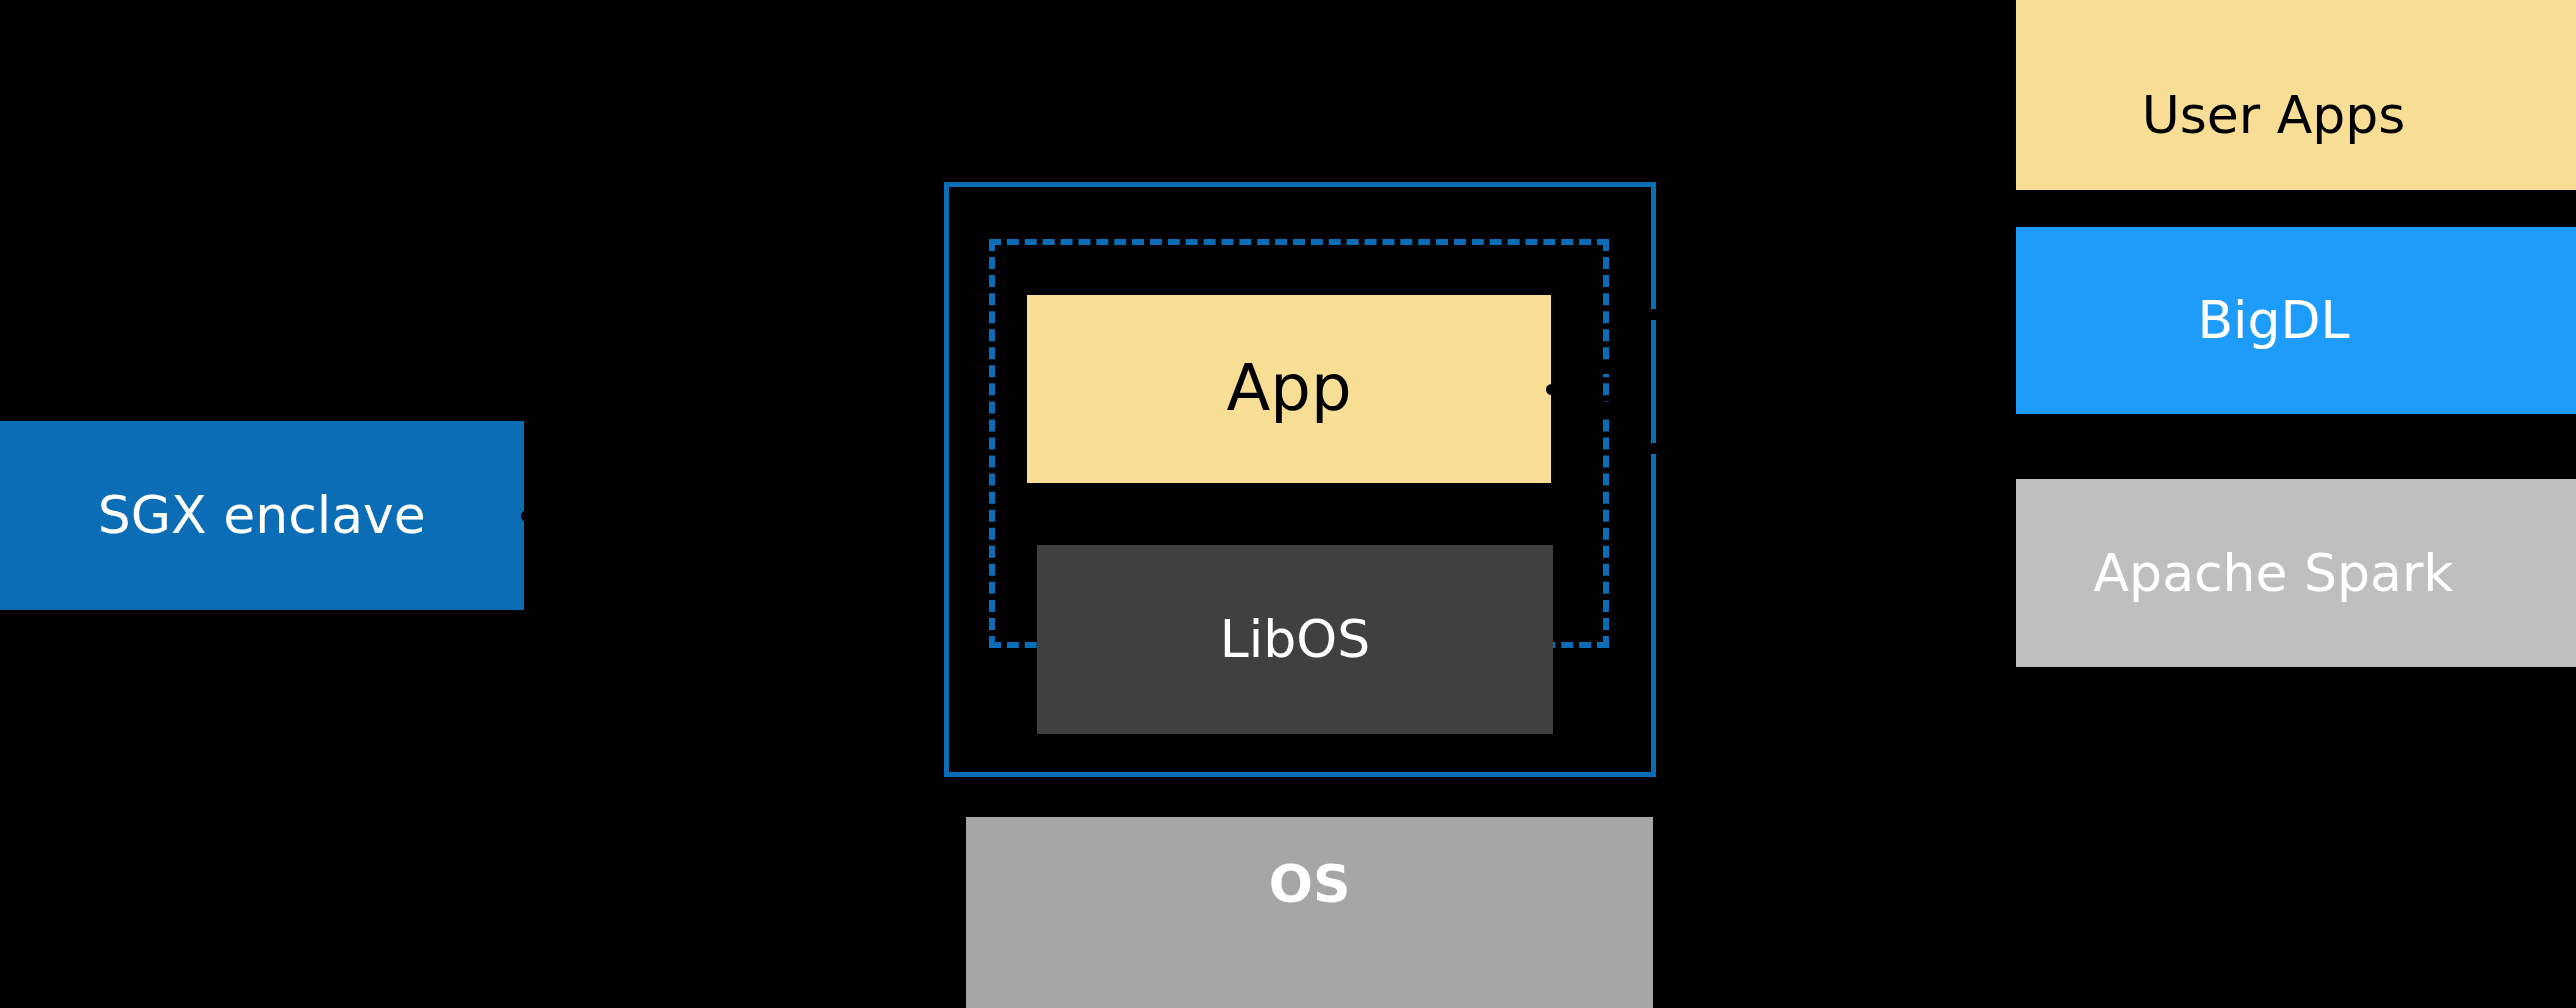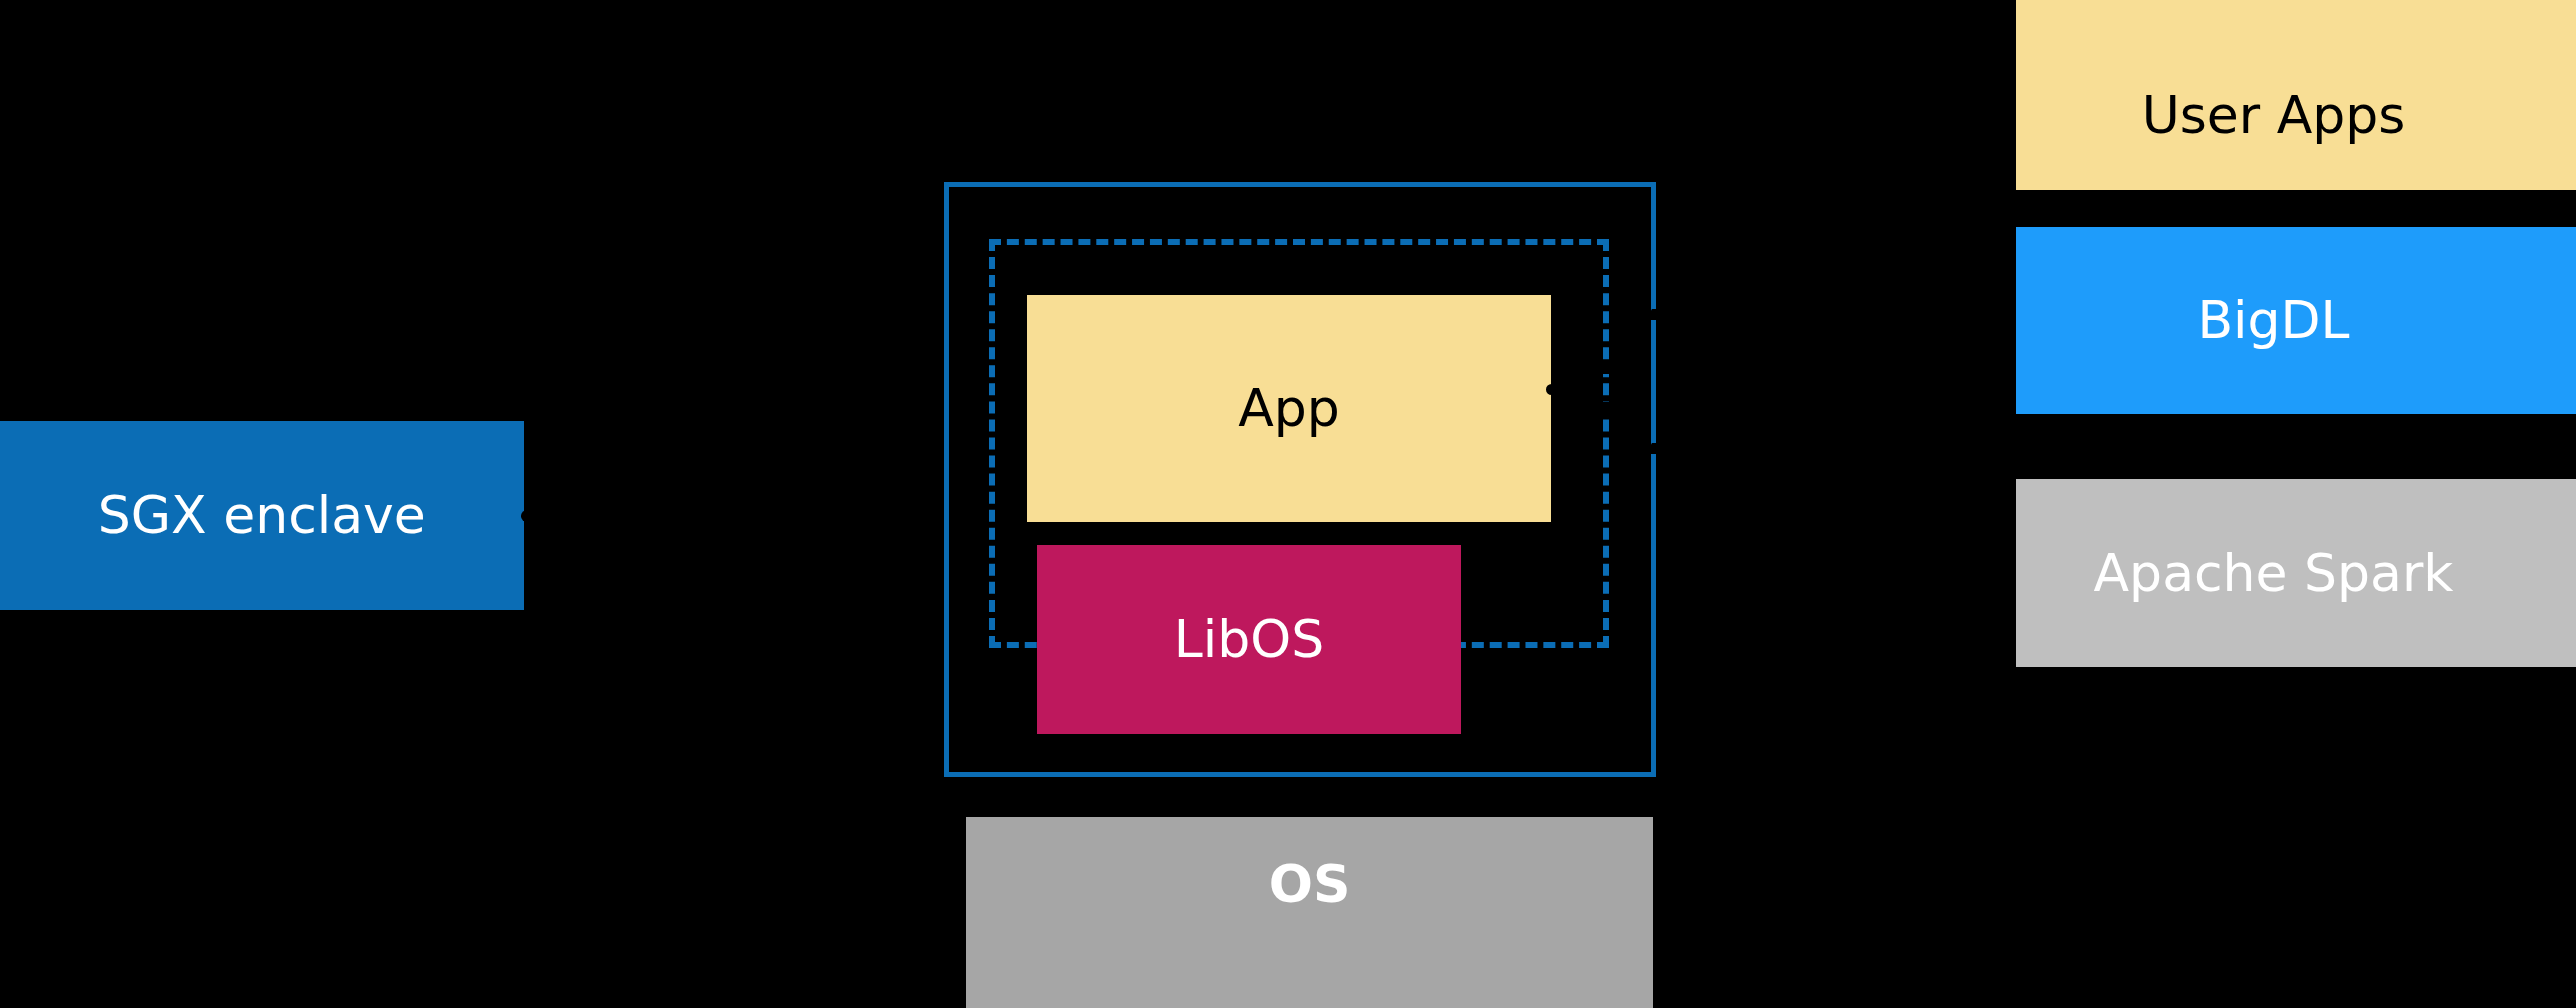--- a/index.html
+++ b/index.html
@@ -78,44 +78,44 @@
     box-sizing: border-box;
     border: 6.7px dashed #0b6db5;
     background: transparent;
   }
 
   
   #app-box {
     left: 1027px;
     top: 295px;
     width: 524px;
-    height: 227px;
+    height: 188px;
     background: #f8de95;
     color: #000000;
-    font-size: 52px;
+    font-size: 64px;
   }
 
   
   #app-arrow-head {
     position: absolute;
     left: 1546px;
     top: 384px;
     width: 11px;
     height: 11px;
     background: #000000;
     border-radius: 50%;
   }
 
   
   #libos-box {
     left: 1037px;
     top: 545px;
-    width: 424px;
+    width: 516px;
     height: 189px;
-    background: #be185d;
+    background: #404040;
     color: #ffffff;
     font-size: 52px;
   }
 
   
   #os-box {
     left: 966px;
     top: 817px;
     width: 687px;
     height: 201px;

